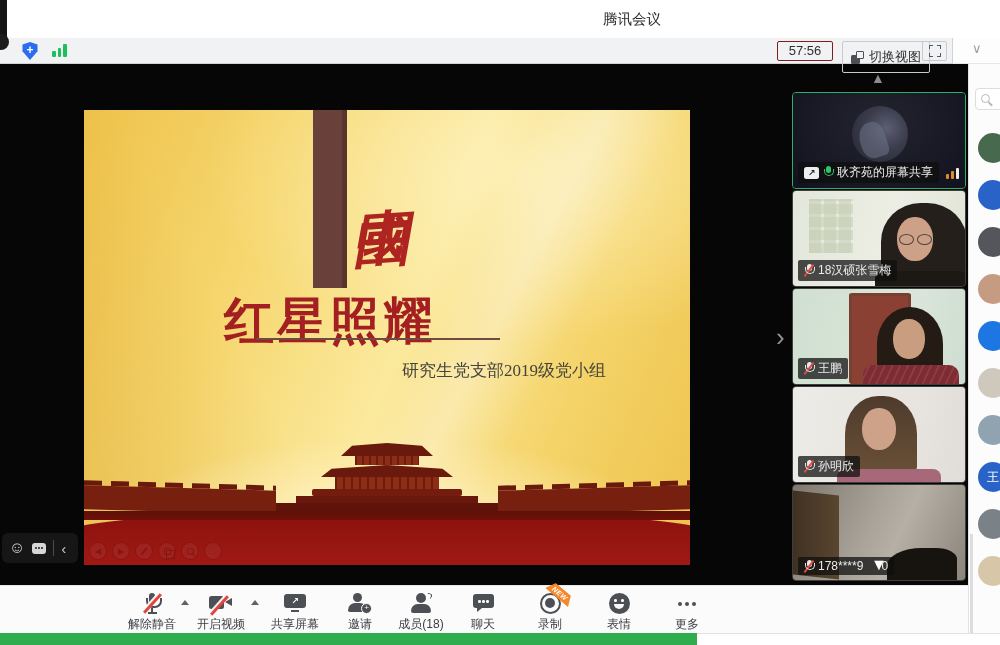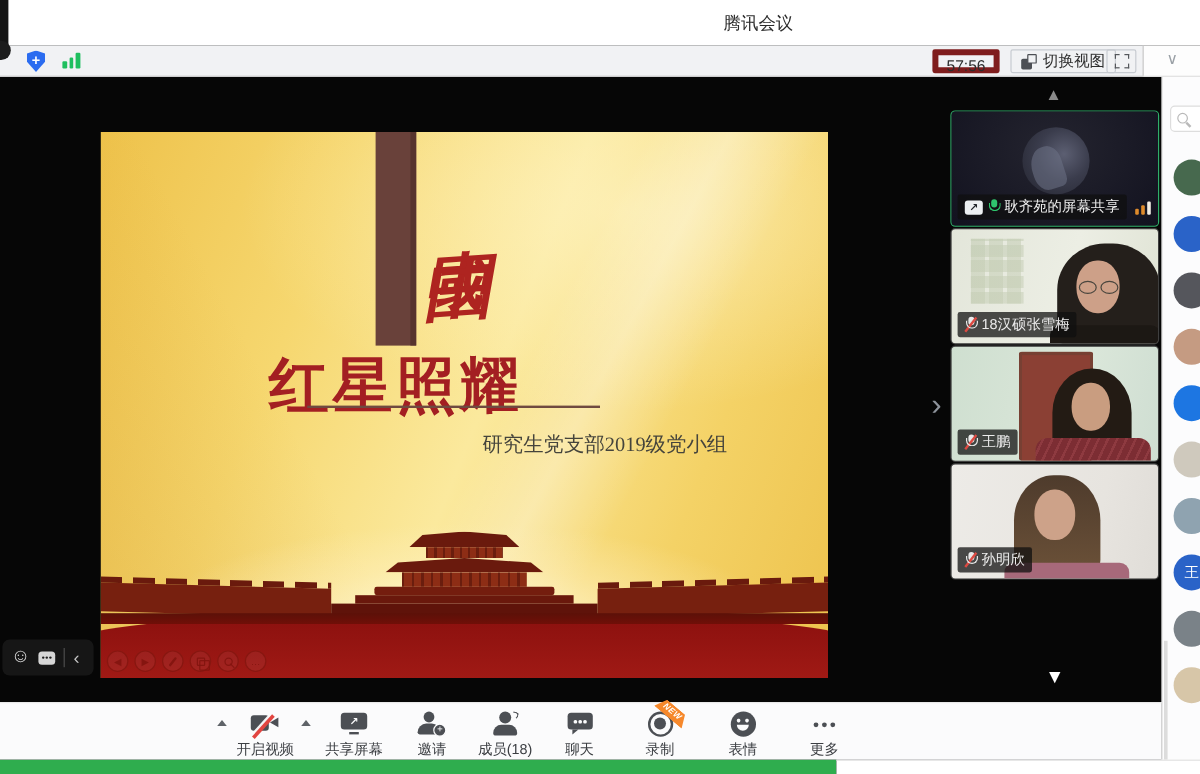--- a/index.html
+++ b/index.html
@@ -19,23 +19,23 @@
   
   .topbar{position:absolute;left:0;top:38px;width:953px;height:26px;background:#f1f2f4;
           border-bottom:1px solid #d2d2d2;border-right:1px solid #d2d2d2;z-index:5}
   .shield{position:absolute;left:22px;top:4px;width:16px;height:18px;background:#2b6cf0;
           clip-path:polygon(50% 0%,97% 14%,97% 52%,50% 100%,3% 52%,3% 14%);
           color:#fff;font-size:12px;font-weight:bold;text-align:center;line-height:17px}
   .shield::before{content:'+'}
   .netbars{position:absolute;left:52px;top:6px;display:flex;align-items:flex-end;gap:2px;height:13px}
   .netbars i{width:3.5px;border-radius:1px;background:#1fbf5f}
   .netbars i:nth-child(1){height:6px}.netbars i:nth-child(2){height:9px}.netbars i:nth-child(3){height:13px}
-  .timerbox{position:absolute;left:777px;top:3px;width:56px;height:20px;border:5px solid #7f1d1d;
+  .timerbox{position:absolute;left:777px;top:3px;width:56px;height:20px;border:1px solid #7f1d1d;
             font-size:13px;color:#2e2e2e;text-align:center;line-height:18px;border-radius:2px}
-  .switchview{position:absolute;left:842px;top:3px;height:20px;padding:0 8px;border:1px solid #c7cbd1;
+  .switchview{position:absolute;left:842px;top:3px;height:32px;padding:0 8px;border:1px solid #c7cbd1;
               display:flex;align-items:center;gap:5px;font-size:13px;color:#2e2e2e;border-radius:2px;cursor:pointer}
   .svi{position:relative;width:13px;height:13px}
   .svi::before{content:'';position:absolute;left:0;bottom:0;width:9px;height:9px;background:#4c4f54;border-radius:1.5px}
   .svi::after{content:'';position:absolute;right:0;top:0;width:6px;height:6px;border:1.5px solid #4c4f54;background:#f1f2f4;border-radius:1px}
   .fsbox{position:absolute;left:922px;top:3px;width:25px;height:20px;border:1px solid #c7cbd1;
          display:flex;align-items:center;justify-content:center;border-radius:2px;cursor:pointer}
   .fsi{position:relative;width:12px;height:12px}
   .fsi i{position:absolute;width:4px;height:4px;border:1.5px solid #55585c}
   .fsi .tl{top:0;left:0;border-right:none;border-bottom:none}
   .fsi .tr{top:0;right:0;border-left:none;border-bottom:none}
@@ -386,40 +386,58 @@
       <div class="body4"></div>
     </div>
     <div class="plabel">
       <span class="pmic">
           <i class="ps"></i>
         </span>
       <span class="pname">孙明欣</span>
     </div>
   </div>
 
+  <div class="tile t5">
+    <div class="scene s5"></div>
+    <div class="plabel">
+      <span class="pmic">
+          <i class="ps"></i>
+        </span>
+      <span class="pname">178****9</span>
+      <span class="pname tailname">0</span>
+    </div>
+  </div>
 
   <span class="scroll-down">▼</span>
 
   <div class="appstrip">
     <div class="searchbox">
       <span class="mag"></span>
     </div>
     <div class="sav sv0" style="background: rgb(71, 105, 78);"></div>
     <div class="sav sv1" style="background: rgb(42, 99, 200);"></div>
     <div class="sav sv2" style="background: rgb(85, 86, 92);"></div>
     <div class="sav sv3" style="background: rgb(197, 155, 130);"></div>
     <div class="sav sv4" style="background: rgb(29, 118, 226);"></div>
     <div class="sav sv5" style="background: rgb(207, 201, 189);"></div>
     <div class="sav sv6" style="background: rgb(143, 163, 176);"></div>
     <div class="sav sv7" style="background: rgb(42, 99, 200);">王</div>
     <div class="sav sv8" style="background: rgb(122, 130, 136);"></div>
     <div class="sav sv9" style="background: rgb(215, 198, 168);"></div>
   </div>
 
   <div class="botbar">
+    <div class="bitem" style="left:152px">
+      <span class="bico">
+          <span class="ic ic-mic">
+            <i class="slashbar"></i>
+          </span>
+        </span>
+      <span class="blabel">解除静音</span>
+    </div>
     <span class="caret" style="left:181px"></span>
     <div class="bitem" style="left:221px">
       <span class="bico">
           <span class="ic ic-cam">
             <i class="slashbar"></i>
           </span>
         </span>
       <span class="blabel">开启视频</span>
     </div>
     <span class="caret" style="left:251px"></span>

